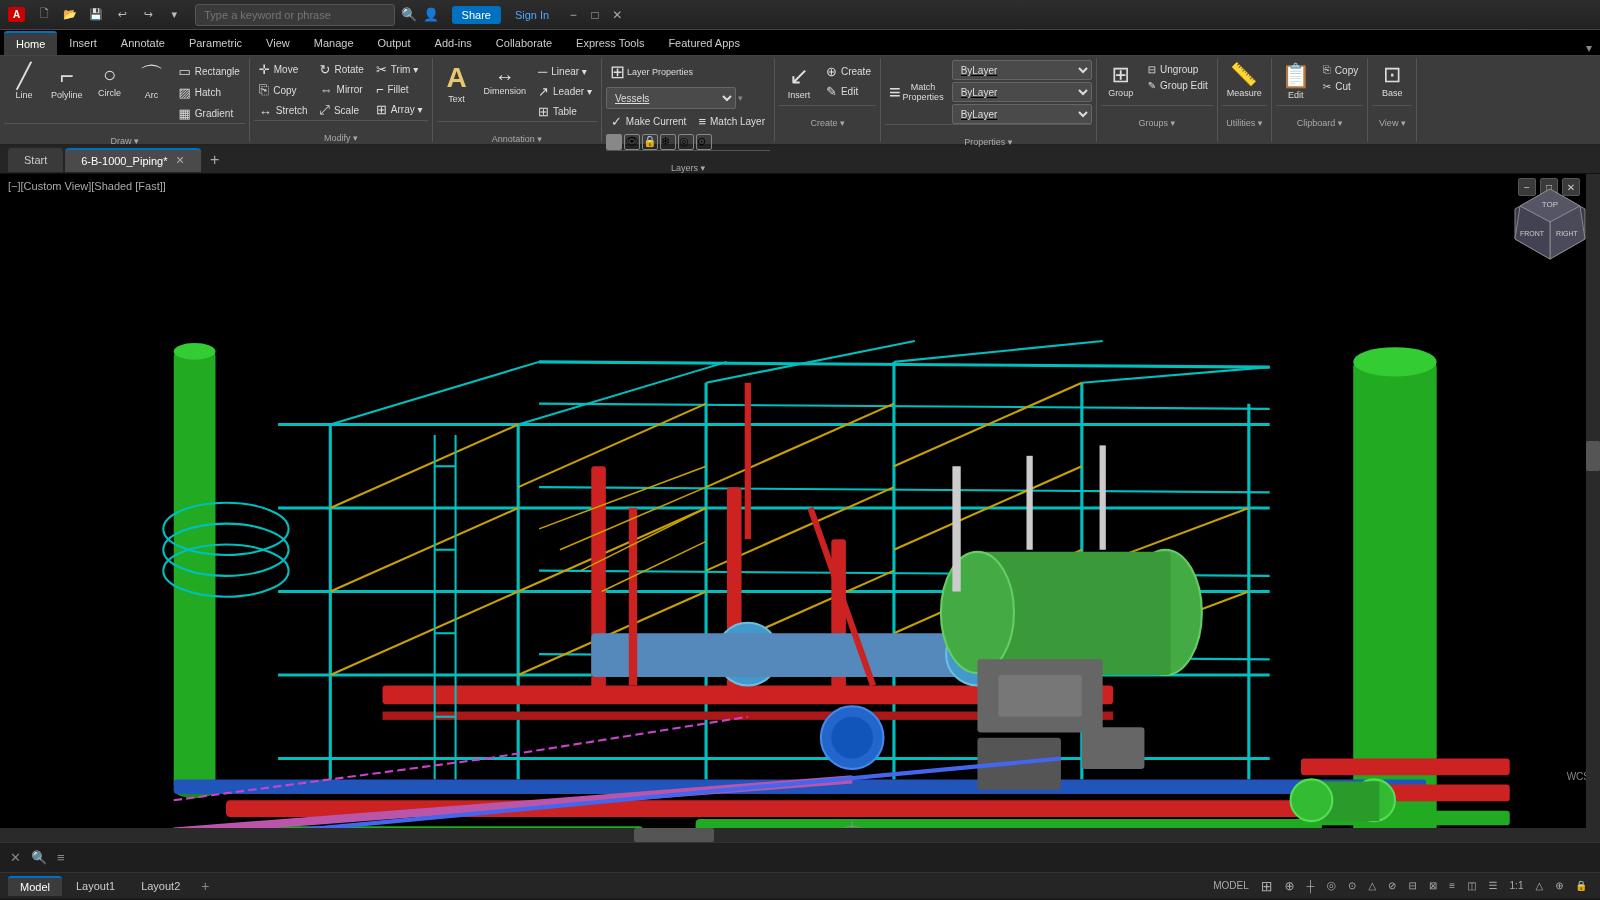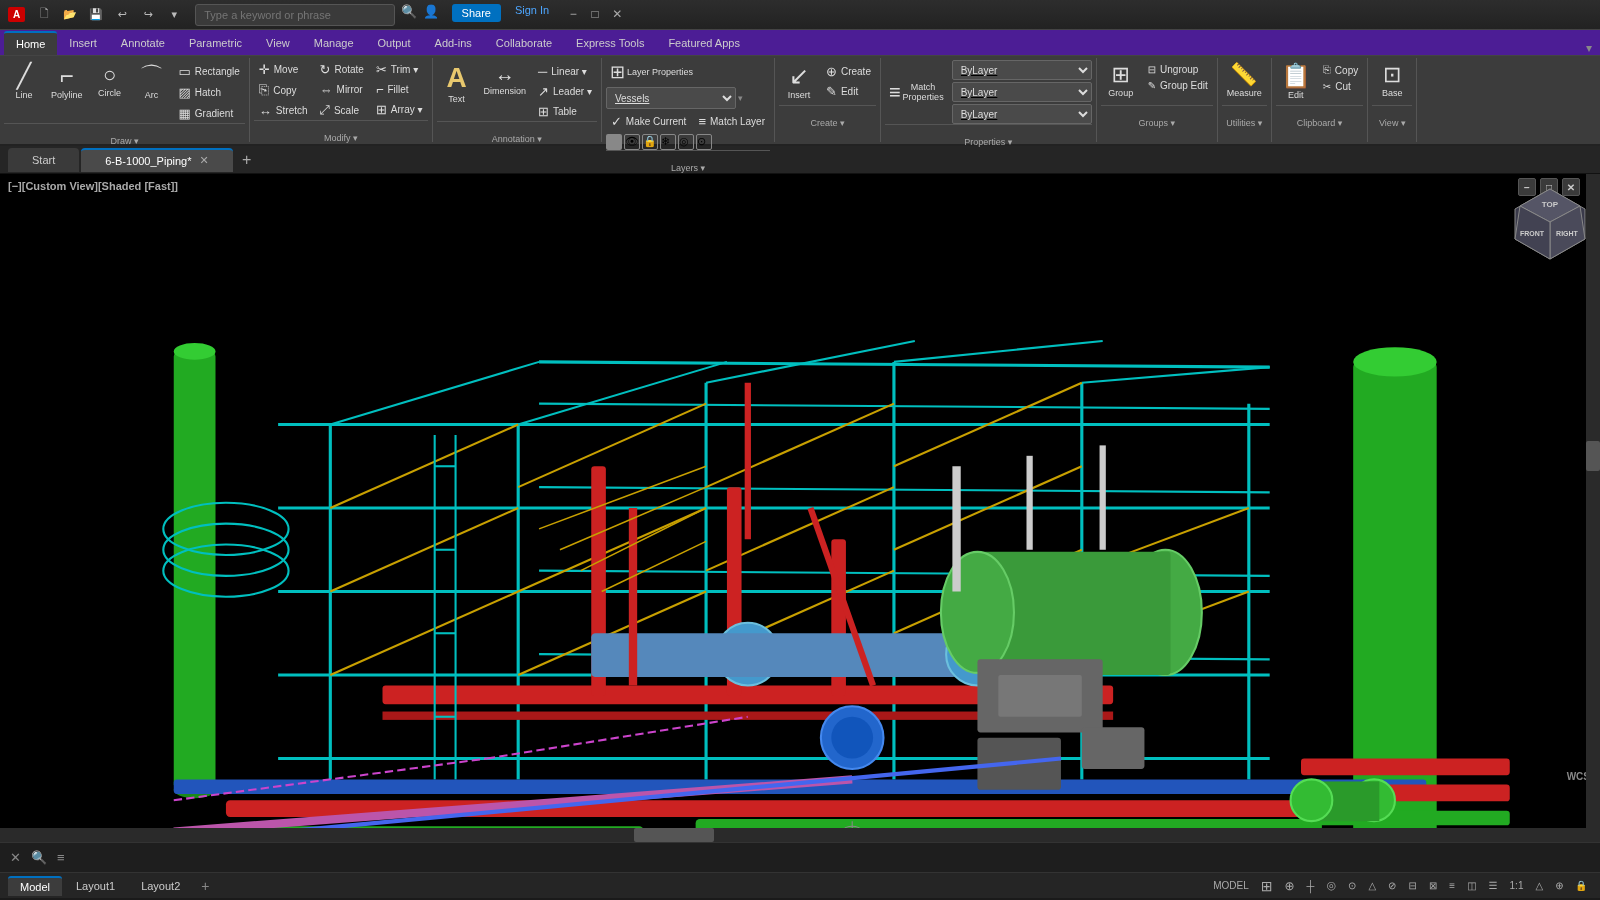--- a/index.html
+++ b/index.html
@@ -65,21 +65,21 @@
     #titlebar .sign-in {
       color: #4da6ff;
       font-size: 11px;
       margin-left: 8px;
       cursor: pointer;
     }
 
     
     #ribbon-tabs {
       height: 26px;
-      background: #4c1d95;
+      background: #000000;
       display: flex;
       align-items: flex-end;
       padding-left: 4px;
       border-bottom: 1px solid #444;
     }
     .ribbon-tab {
       padding: 4px 12px;
       font-size: 11px;
       color: #ccc;
       cursor: pointer;
@@ -192,21 +192,21 @@
       display: flex;
       align-items: center;
       padding: 0 8px;
       border-bottom: 1px solid #111;
       gap: 2px;
     }
     .tab-item {
       display: flex; align-items: center; gap: 4px;
       background: #3a3a3a;
       border-radius: 4px 4px 0 0;
-      padding: 3px 24px;
+      padding: 3px 16px;
       font-size: 11px;
       color: #ccc;
       cursor: pointer;
       height: 24px;
     }
     .tab-item.active { background: #4a4a4a; color: #fff; border-top: 2px solid #0070c0; }
     .tab-item .tab-close { color: #aaa; margin-left: 4px; font-size: 11px; cursor: pointer; }
     .tab-add { width: 24px; height: 24px; display: flex; align-items: center; justify-content: center; cursor: pointer; color: #aaa; font-size: 16px; }
 
     
@@ -217,21 +217,20 @@
       position: relative;
       overflow: hidden;
     }
 
     
     #viewport {
       flex: 1;
       position: relative;
       background: #000;
       overflow: hidden;
-      font-weight: bold;
     }
     #viewport-label {
       position: absolute;
       top: 6px; left: 8px;
       color: #aaa;
       font-size: 11px;
       z-index: 10;
       pointer-events: none;
     }
 
@@ -383,21 +382,21 @@
 <div id="titlebar">
   <div class="app-logo">A</div>
   <div class="quick-access">
     <div class="qa-btn" title="New">🗋</div>
     <div class="qa-btn" title="Open">📂</div>
     <div class="qa-btn" title="Save">💾</div>
     <div class="qa-btn" title="Undo">↩</div>
     <div class="qa-btn" title="Redo">↪</div>
     <div class="qa-btn">▾</div>
   </div>
-  <div style="display:flex;align-items:flex-start;gap:6px;">
+  <div style="display:flex;align-items:center;gap:6px;">
     <input class="search-box" type="text" placeholder="Type a keyword or phrase" style="">
     <span style="color:#888;font-size:13px;cursor:pointer;">🔍</span>
     <span style="color:#888;font-size:13px;cursor:pointer;">👤</span>
     <button class="share-btn">Share</button>
     <span class="sign-in">Sign In</span>
     <div style="display:flex;gap:2px;margin-left:8px;">
       <div class="win-btn">−</div>
       <div class="win-btn">□</div>
       <div class="win-btn close">✕</div>
     </div>

